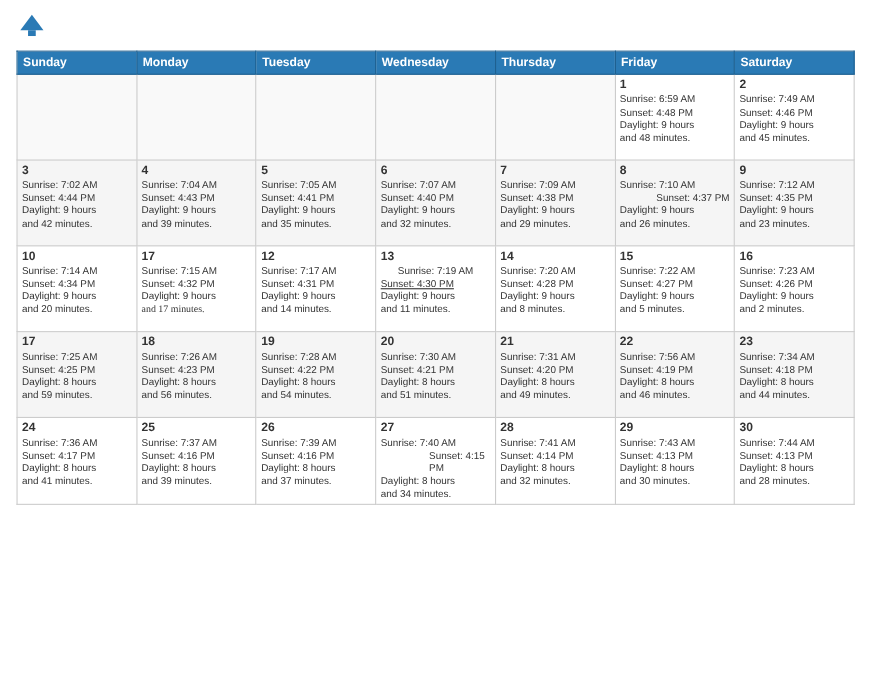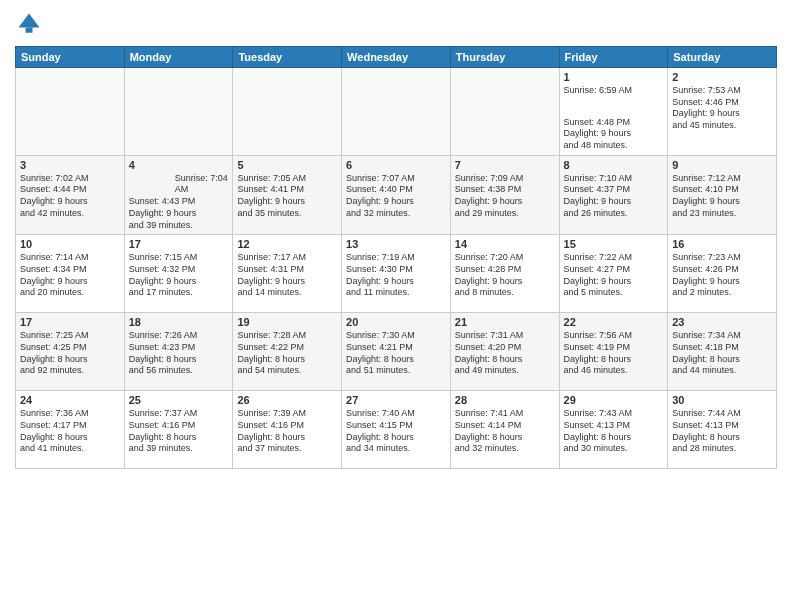--- a/index.html
+++ b/index.html
@@ -122,43 +122,43 @@
     <tbody id="calendar-body">
     <tr>
           <td class="empty"></td>
           <td class="empty"></td>
           <td class="empty"></td>
           <td class="empty"></td>
           <td class="empty"></td>
           <td>
             <span class="day-num">1</span>
             <div style="line-height: 1.3;">Sunrise: 6:59 AM</div>
-            <div style="line-height: 1.3; margin-top: 20px;">Sunset: 4:48 PM</div>
+            <div style="line-height: 1.3;">Sunset: 4:48 PM</div>
             <div style="line-height: 1.3;">Daylight: 9 hours</div>
             <div style="line-height: 1.3;">and 48 minutes.</div>
           </td>
           <td>
             <span class="day-num">2</span>
-            <div style="line-height: 1.3;">Sunrise: 7:53 AM</div>
+            <div style="line-height: 1.3;">Sunrise: 7:49 AM</div>
             <div style="line-height: 1.3;">Sunset: 4:46 PM</div>
             <div style="line-height: 1.3;">Daylight: 9 hours</div>
             <div style="line-height: 1.3;">and 45 minutes.</div>
           </td>
         </tr>
         <tr>
           <td>
             <span class="day-num">3</span>
             <div style="line-height: 1.3;">Sunrise: 7:02 AM</div>
             <div style="line-height: 1.3;">Sunset: 4:44 PM</div>
             <div style="line-height: 1.3;">Daylight: 9 hours</div>
             <div style="line-height: 1.3;">and 42 minutes.</div>
           </td>
           <td>
             <span class="day-num">4</span>
-            <div style="line-height: 1.3; margin-left: 46px;">Sunrise: 7:04 AM</div>
+            <div style="line-height: 1.3;">Sunrise: 7:04 AM</div>
             <div style="line-height: 1.3;">Sunset: 4:43 PM</div>
             <div style="line-height: 1.3;">Daylight: 9 hours</div>
             <div style="line-height: 1.3;">and 39 minutes.</div>
           </td>
           <td>
             <span class="day-num">5</span>
             <div style="line-height: 1.3;">Sunrise: 7:05 AM</div>
             <div style="line-height: 1.3;">Sunset: 4:41 PM</div>
             <div style="line-height: 1.3;">Daylight: 9 hours</div>
             <div style="line-height: 1.3;">and 35 minutes.</div>
@@ -173,58 +173,58 @@
           <td>
             <span class="day-num">7</span>
             <div style="line-height: 1.3;">Sunrise: 7:09 AM</div>
             <div style="line-height: 1.3;">Sunset: 4:38 PM</div>
             <div style="line-height: 1.3;">Daylight: 9 hours</div>
             <div style="line-height: 1.3;">and 29 minutes.</div>
           </td>
           <td>
             <span class="day-num">8</span>
             <div style="line-height: 1.3;">Sunrise: 7:10 AM</div>
-            <div style="line-height: 1.3;">Sunset: 4:37 PM</div>
+            <div style="line-height: 1.3; text-align: right;">Sunset: 4:37 PM</div>
             <div style="line-height: 1.3;">Daylight: 9 hours</div>
             <div style="line-height: 1.3;">and 26 minutes.</div>
           </td>
           <td>
             <span class="day-num">9</span>
             <div style="line-height: 1.3;">Sunrise: 7:12 AM</div>
-            <div style="line-height: 1.3;">Sunset: 4:10 PM</div>
+            <div style="line-height: 1.3;">Sunset: 4:35 PM</div>
             <div style="line-height: 1.3;">Daylight: 9 hours</div>
             <div style="line-height: 1.3;">and 23 minutes.</div>
           </td>
         </tr>
         <tr>
           <td>
             <span class="day-num">10</span>
             <div style="line-height: 1.3;">Sunrise: 7:14 AM</div>
             <div style="line-height: 1.3;">Sunset: 4:34 PM</div>
             <div style="line-height: 1.3;">Daylight: 9 hours</div>
             <div style="line-height: 1.3;">and 20 minutes.</div>
           </td>
           <td>
             <span class="day-num">17</span>
             <div style="line-height: 1.3;">Sunrise: 7:15 AM</div>
             <div style="line-height: 1.3;">Sunset: 4:32 PM</div>
             <div style="line-height: 1.3;">Daylight: 9 hours</div>
-            <div style="line-height: 1.3;">and 17 minutes.</div>
+            <div style="line-height: 1.3; font-family: Liberation Serif, serif;">and 17 minutes.</div>
           </td>
           <td>
             <span class="day-num">12</span>
             <div style="line-height: 1.3;">Sunrise: 7:17 AM</div>
             <div style="line-height: 1.3;">Sunset: 4:31 PM</div>
             <div style="line-height: 1.3;">Daylight: 9 hours</div>
             <div style="line-height: 1.3;">and 14 minutes.</div>
           </td>
           <td>
             <span class="day-num">13</span>
-            <div style="line-height: 1.3;">Sunrise: 7:19 AM</div>
-            <div style="line-height: 1.3;">Sunset: 4:30 PM</div>
+            <div style="line-height: 1.3; text-align: center;">Sunrise: 7:19 AM</div>
+            <div style="line-height: 1.3; text-decoration: underline;">Sunset: 4:30 PM</div>
             <div style="line-height: 1.3;">Daylight: 9 hours</div>
             <div style="line-height: 1.3;">and 11 minutes.</div>
           </td>
           <td>
             <span class="day-num">14</span>
             <div style="line-height: 1.3;">Sunrise: 7:20 AM</div>
             <div style="line-height: 1.3;">Sunset: 4:28 PM</div>
             <div style="line-height: 1.3;">Daylight: 9 hours</div>
             <div style="line-height: 1.3;">and 8 minutes.</div>
           </td>
@@ -242,21 +242,21 @@
             <div style="line-height: 1.3;">Daylight: 9 hours</div>
             <div style="line-height: 1.3;">and 2 minutes.</div>
           </td>
         </tr>
         <tr>
           <td>
             <span class="day-num">17</span>
             <div style="line-height: 1.3;">Sunrise: 7:25 AM</div>
             <div style="line-height: 1.3;">Sunset: 4:25 PM</div>
             <div style="line-height: 1.3;">Daylight: 8 hours</div>
-            <div style="line-height: 1.3;">and 92 minutes.</div>
+            <div style="line-height: 1.3;">and 59 minutes.</div>
           </td>
           <td>
             <span class="day-num">18</span>
             <div style="line-height: 1.3;">Sunrise: 7:26 AM</div>
             <div style="line-height: 1.3;">Sunset: 4:23 PM</div>
             <div style="line-height: 1.3;">Daylight: 8 hours</div>
             <div style="line-height: 1.3;">and 56 minutes.</div>
           </td>
           <td>
             <span class="day-num">19</span>
@@ -312,21 +312,21 @@
           <td>
             <span class="day-num">26</span>
             <div style="line-height: 1.3;">Sunrise: 7:39 AM</div>
             <div style="line-height: 1.3;">Sunset: 4:16 PM</div>
             <div style="line-height: 1.3;">Daylight: 8 hours</div>
             <div style="line-height: 1.3;">and 37 minutes.</div>
           </td>
           <td>
             <span class="day-num">27</span>
             <div style="line-height: 1.3;">Sunrise: 7:40 AM</div>
-            <div style="line-height: 1.3;">Sunset: 4:15 PM</div>
+            <div style="line-height: 1.3; margin-left: 44px;">Sunset: 4:15 PM</div>
             <div style="line-height: 1.3;">Daylight: 8 hours</div>
             <div style="line-height: 1.3;">and 34 minutes.</div>
           </td>
           <td>
             <span class="day-num">28</span>
             <div style="line-height: 1.3;">Sunrise: 7:41 AM</div>
             <div style="line-height: 1.3;">Sunset: 4:14 PM</div>
             <div style="line-height: 1.3;">Daylight: 8 hours</div>
             <div style="line-height: 1.3;">and 32 minutes.</div>
           </td>

